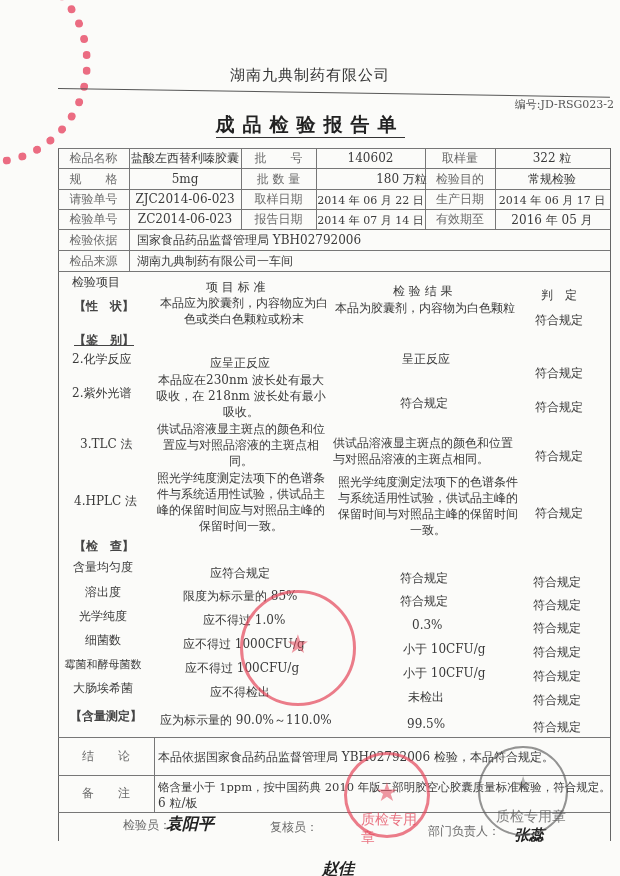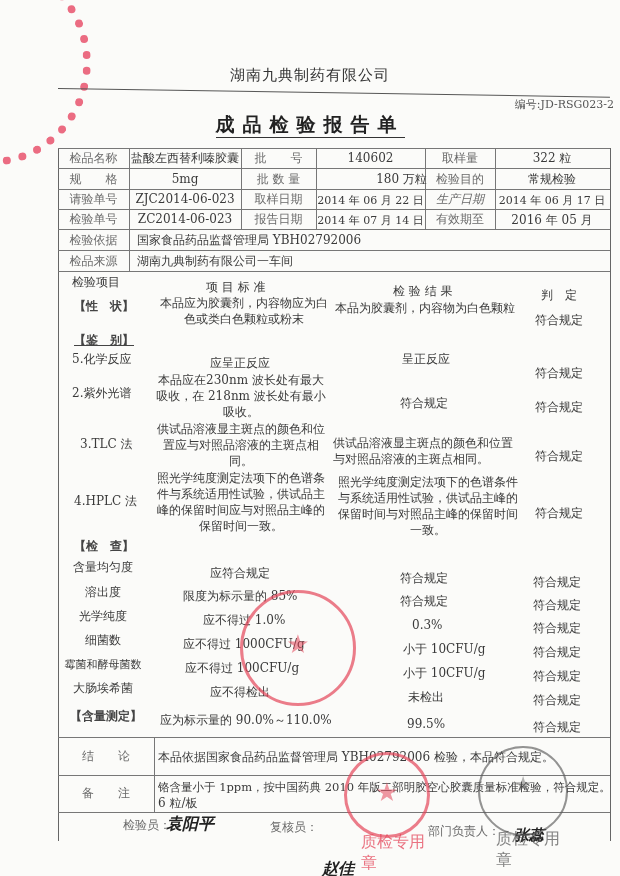--- a/index.html
+++ b/index.html
@@ -47,21 +47,21 @@
       content: "★"; position: absolute; left: 50%; top: 46%;
       transform: translate(-50%,-50%); color: rgba(228,70,90,0.55); font-size: 26px;
     }
     .grey-stamp {
       position: absolute; border-radius: 50%; border: 2px solid rgba(90,90,90,0.65);
     }
     .grey-stamp::after {
       content: "★"; position: absolute; left: 50%; top: 42%;
       transform: translate(-50%,-50%); color: rgba(90,90,90,0.45); font-size: 22px;
     }
-    .stamp-text { position: absolute; font-size: 16px; margin-top: 21px; }
+    .stamp-text { position: absolute; font-size: 14px; }
     .sig { position: absolute; font-family: "DejaVu Sans", sans-serif; font-style: italic; color: #222; font-weight: bold; }
   </style>
 </head>
 <body>
 
 <div class="page">
   <div class="stamp-left"></div>
 
   <div class="company">湖南九典制药有限公司</div>
   <div class="hrule"></div>
@@ -100,21 +100,21 @@
   <div class="t c" style="left:129px; width:112px; top:172px;">5mg</div>
   <div class="t c label" style="left:241px; width:75px; top:172px;">批 数 量</div>
   <div class="t c" style="left:316px; width:109px; top:172px;margin-left:31px;">180 万粒</div>
   <div class="t c label" style="left:425px; width:70px; top:172px;">检验目的</div>
   <div class="t c" style="left:495px; width:114px; top:172px;">常规检验</div>
 
   <div class="t c label" style="left:58px; width:71px; top:192px;">请验单号</div>
   <div class="t c" style="left:129px; width:112px; top:192px;">ZJC2014-06-023</div>
   <div class="t c label" style="left:241px; width:75px; top:192px;">取样日期</div>
   <div class="t c" style="left:316px; width:109px; top:193px; font-size:11px;">2014 年 06 月 22 日</div>
-  <div class="t c label" style="left:425px; width:70px; top:192px;font-style:italic;">生产日期</div>
+  <div class="t c label" style="left:425px; width:70px; top:192px;">生产日期</div>
   <div class="t c" style="left:495px; width:114px; top:193px; font-size:11px;">2014 年 06 月 17 日</div>
 
   <div class="t c label" style="left:58px; width:71px; top:212px;">检验单号</div>
   <div class="t c" style="left:129px; width:112px; top:212px;">ZC2014-06-023</div>
   <div class="t c label" style="left:241px; width:75px; top:212px;">报告日期</div>
   <div class="t c" style="left:316px; width:109px; top:213px; font-size:11px;">2014 年 07 月 14 日</div>
   <div class="t c label" style="left:425px; width:70px; top:212px;">有效期至</div>
   <div class="t c" style="left:495px; width:114px; top:213px;">2016 年 05 月</div>
 
   <div class="t c label" style="left:58px; width:71px; top:233px;">检验依据</div>
@@ -128,21 +128,21 @@
   <div class="t" style="left:393px; top:284px;">检 验 结 果</div>
   <div class="t" style="left:541px; top:288px;">判　定</div>
 
   <div class="t sect" style="left:74px; top:299px;">【性　状】</div>
   <div class="t wrap" style="left:155px; width:178px; top:295px;">本品应为胶囊剂，内容物应为白色或类白色颗粒或粉末</div>
   <div class="t wrap" style="left:330px; width:190px; top:300px;">本品为胶囊剂，内容物为白色颗粒</div>
   <div class="t" style="left:535px; top:313px;">符合规定</div>
 
   <div class="t sect" style="left:74px; top:333px;text-decoration:underline;">【鉴　别】</div>
 
-  <div class="t" style="left:72px; top:352px;">5.化学反应</div>
+  <div class="t" style="left:72px; top:352px;">2.化学反应</div>
   <div class="t" style="left:210px; top:356px;">应呈正反应</div>
   <div class="t" style="left:402px; top:352px;">呈正反应</div>
   <div class="t" style="left:535px; top:366px;">符合规定</div>
 
   <div class="t" style="left:72px; top:386px;">2.紫外光谱</div>
   <div class="t wrap" style="left:155px; width:172px; top:372px;">本品应在230nm 波长处有最大吸收，在 218nm 波长处有最小吸收。</div>
   <div class="t" style="left:400px; top:396px;">符合规定</div>
   <div class="t" style="left:535px; top:400px;">符合规定</div>
 
   <div class="t" style="left:80px; top:437px;">3.TLC 法</div>

